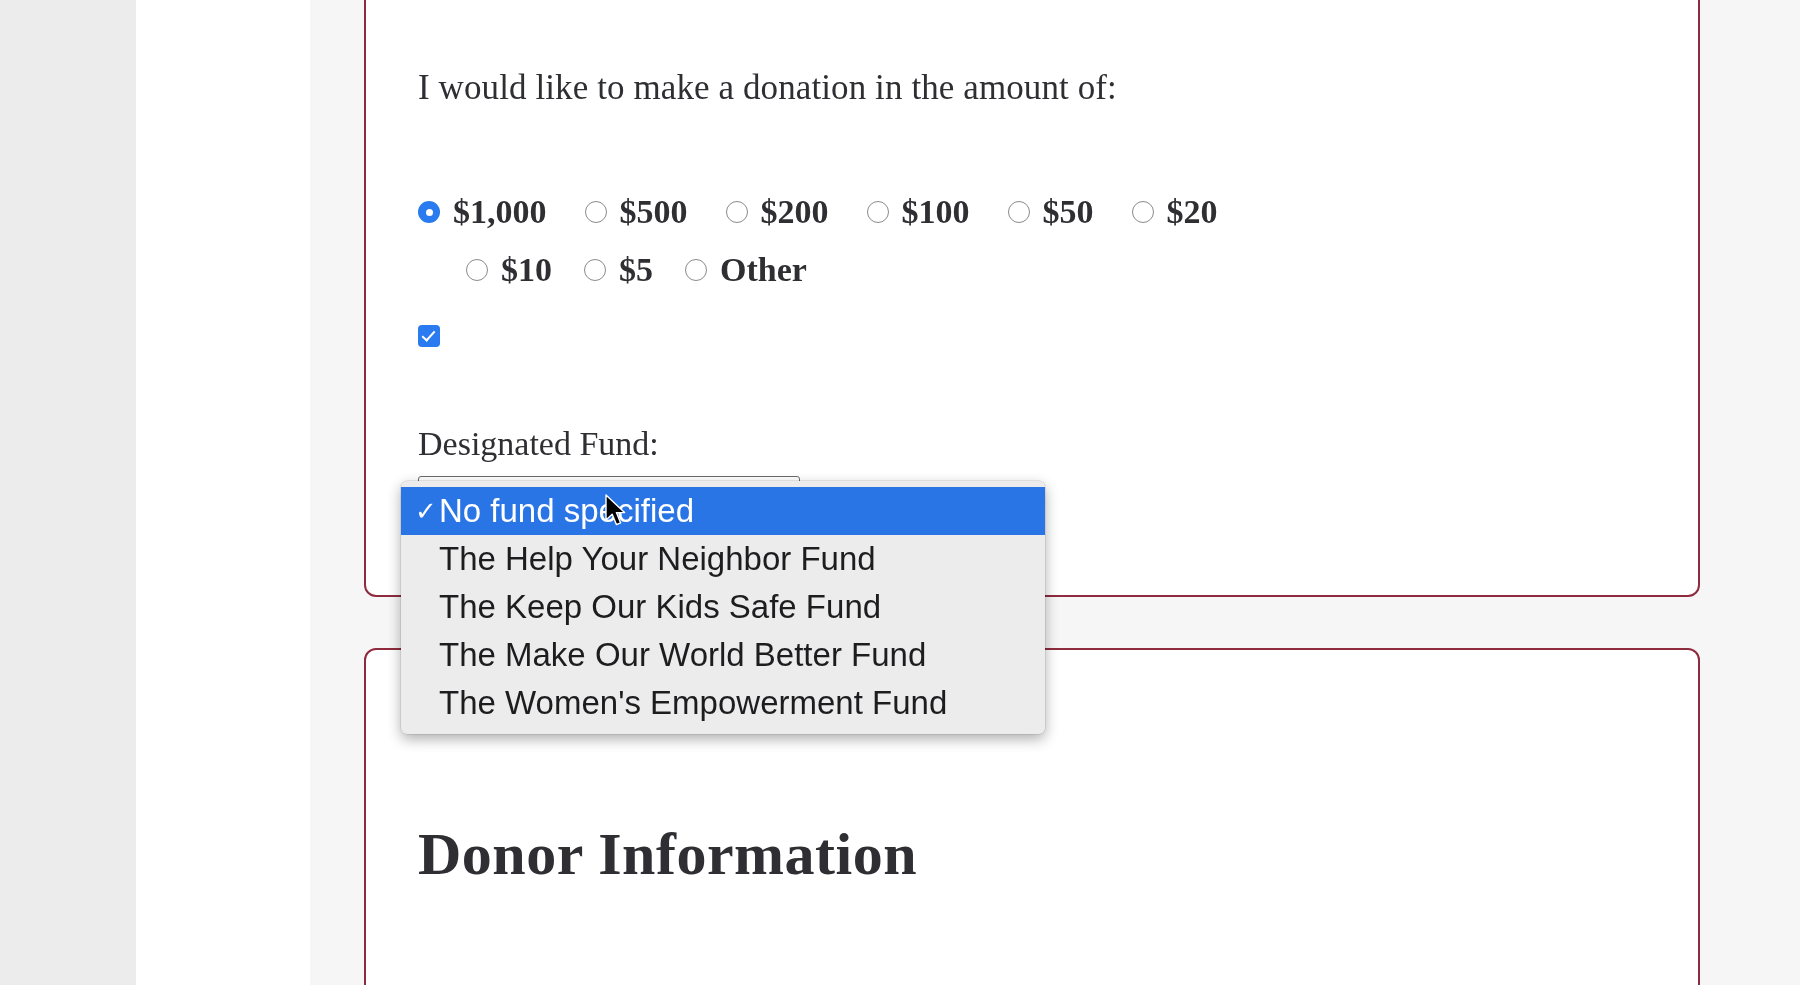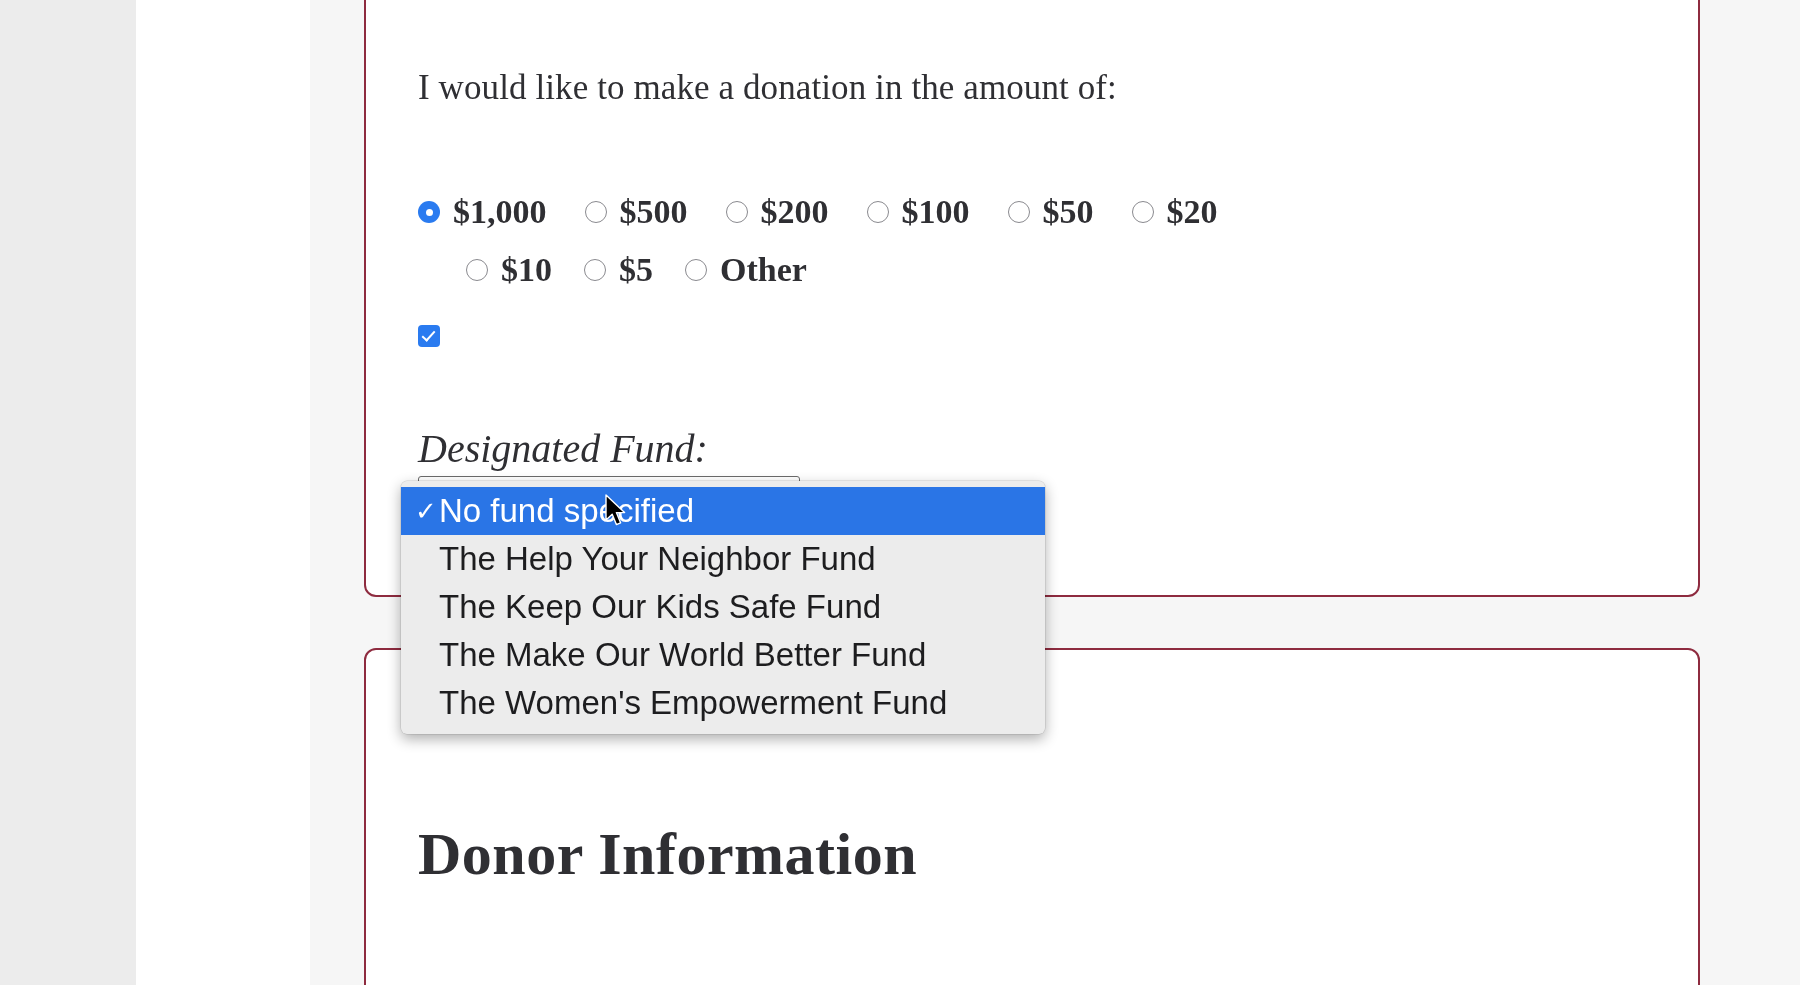--- a/index.html
+++ b/index.html
@@ -156,24 +156,23 @@
     border-width: 0 2.4px 2.4px 0;
     transform: rotate(42deg);
   }
   .check-text { }
 
   
   .fund-label {
     position: absolute;
     left: 418px;
     top: 425px;
-    font-size: 40px;
-    color: #2f2f33;
-    white-space: nowrap;
-    font-style: italic;
+    font-size: 34px;
+    color: #2f2f33;
+    white-space: nowrap;
   }
   .fund-select {
     position: absolute;
     left: 418px;
     top: 476px;
     width: 382px;
     height: 46px;
     background: #ffffff;
     border: 1px solid #6b6b6b;
     border-radius: 3px;

